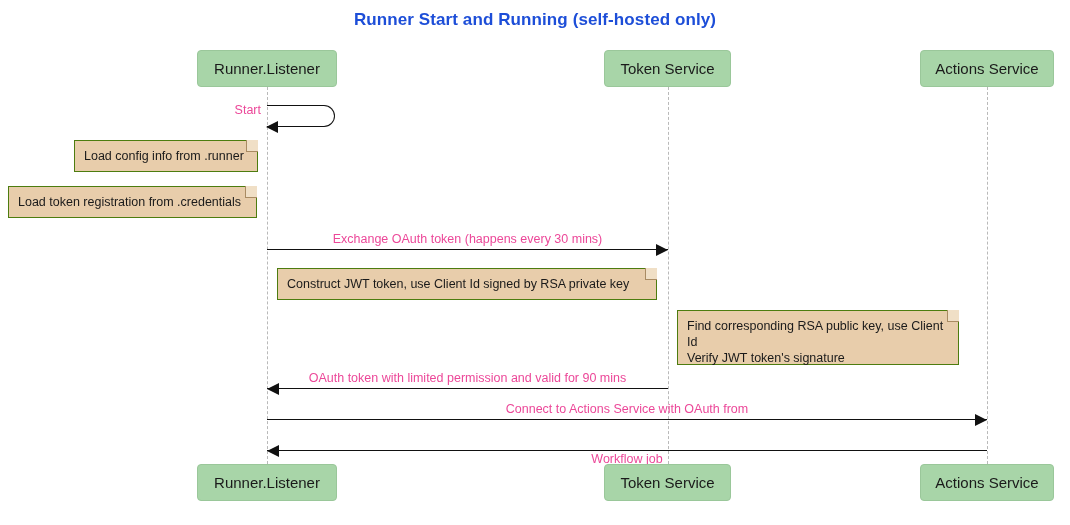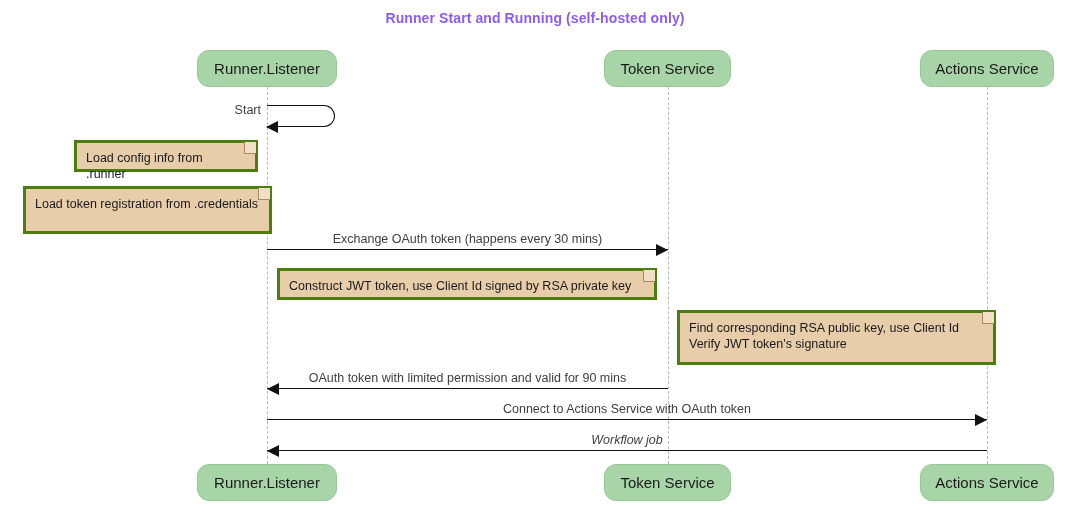--- a/index.html
+++ b/index.html
@@ -17,47 +17,47 @@
   #diagram-root {
     position: absolute;
     inset: 0;
   }
   .diagram-title {
     position: absolute;
     top: 10px;
     left: 0;
     width: 1070px;
     text-align: center;
-    font-size: 14px;
+    font-size: 17px;
     font-weight: bold;
-    color: #8b5cf6;
+    color: #1d4ed8;
     letter-spacing: 0.1px;
   }
   .participant {
     position: absolute;
     background: #a8d5a8;
     border: 1px solid #9ac79a;
-    border-radius: 12px;
+    border-radius: 4px;
     color: #1a1a1a;
     font-size: 15px;
     display: flex;
     align-items: center;
     justify-content: center;
     box-sizing: border-box;
     white-space: nowrap;
   }
   .lifeline {
     position: absolute;
     width: 0;
     border-left: 1px dashed #b9b9b9;
   }
   .note {
     position: absolute;
     background: #e8cdab;
-    border: 3px solid #4d7c0f;
+    border: 1px solid #4d7c0f;
     box-sizing: border-box;
     color: #1a1a1a;
     font-size: 12.5px;
     line-height: 16px;
     padding: 7px 10px 7px 9px;
     white-space: pre-line;
   }
   .note .fold {
     position: absolute;
     top: -1px;
@@ -69,21 +69,21 @@
     border-bottom: 1px solid #a98b62;
   }
   .msg-line {
     position: absolute;
     height: 0;
     border-top: 1.4px solid #111111;
   }
   .msg-label {
     position: absolute;
     font-size: 12.5px;
-    color: #404040;
+    color: #ec4899;
     white-space: nowrap;
     text-align: center;
   }
   .arrow-head {
     position: absolute;
     width: 0;
     height: 0;
     border-top: 6px solid transparent;
     border-bottom: 6px solid transparent;
   }
@@ -120,41 +120,41 @@
       </div>
       <div class="participant" style="left: 604px; top: 50px; width: 127px; height: 37px;">
         <span>Token Service</span>
       </div>
       <div class="participant" style="left: 920px; top: 50px; width: 134px; height: 37px;">
         <span>Actions Service</span>
       </div>
     </div>
   <div id="notes">
       <div class="note" style="left: 74px; top: 140px; width: 184px; height: 32px;"><div>Load config info from .runner</div><div class="fold"></div></div>
-      <div class="note" style="left: 23px; top: 186px; width: 249px; height: 48px;"><div>Load token registration from .credentials</div><div class="fold"></div></div>
+      <div class="note" style="left: 8px; top: 186px; width: 249px; height: 32px;"><div>Load token registration from .credentials</div><div class="fold"></div></div>
       <div class="note" style="left: 277px; top: 262px; width: 380px; height: 32px; margin-top: 6px;"><div>Construct JWT token, use Client Id signed by RSA private key</div><div class="fold"></div></div>
-      <div class="note" style="left: 677px; top: 310px; width: 319px; height: 55px;"><div>Find corresponding RSA public key, use Client Id
+      <div class="note" style="left: 677px; top: 310px; width: 282px; height: 55px;"><div>Find corresponding RSA public key, use Client Id
 Verify JWT token's signature</div><div class="fold"></div></div>
     </div>
   <div id="messages">
       <div class="self-loop" style="left: 267px; top: 105px; width: 68px; height: 22px;"></div>
       <div class="arrow-head left" style="left: 266px; top: 121px;"></div>
       <div class="msg-label" style="left: 177px; top: 103px; width: 84px; text-align: right;">Start</div>
       <div class="msg-line" style="left: 267px; top: 249px; width: 401px;"></div>
       <div class="arrow-head right" style="top: 244px; left: 656px;"></div>
       <div class="msg-label" style="left: 267px; width: 401px; top: 232px;">Exchange OAuth token (happens every 30 mins)</div>
       <div class="msg-line" style="left: 267px; top: 388px; width: 401px;"></div>
       <div class="arrow-head left" style="top: 383px; left: 267px;"></div>
       <div class="msg-label" style="left: 267px; width: 401px; top: 371px;">OAuth token with limited permission and valid for 90 mins</div>
       <div class="msg-line" style="left: 267px; top: 419px; width: 720px;"></div>
       <div class="arrow-head right" style="top: 414px; left: 975px;"></div>
-      <div class="msg-label" style="left: 267px; width: 720px; top: 402px;">Connect to Actions Service with OAuth token</div>
+      <div class="msg-label" style="left: 267px; width: 720px; top: 402px;">Connect to Actions Service with OAuth from</div>
       <div class="msg-line" style="left: 267px; top: 450px; width: 720px;"></div>
       <div class="arrow-head left" style="top: 445px; left: 267px;"></div>
-      <div class="msg-label" style="left: 267px; width: 720px; top: 433px; font-style: italic;">Workflow job</div>
+      <div class="msg-label" style="left: 267px; width: 720px; top: 452px;">Workflow job</div>
     </div>
   <div id="footer-boxes">
       <div class="participant" style="left: 197px; top: 464px; width: 140px; height: 37px;">
         <span>Runner.Listener</span>
       </div>
       <div class="participant" style="left: 604px; top: 464px; width: 127px; height: 37px;">
         <span>Token Service</span>
       </div>
       <div class="participant" style="left: 920px; top: 464px; width: 134px; height: 37px;">
         <span>Actions Service</span>

